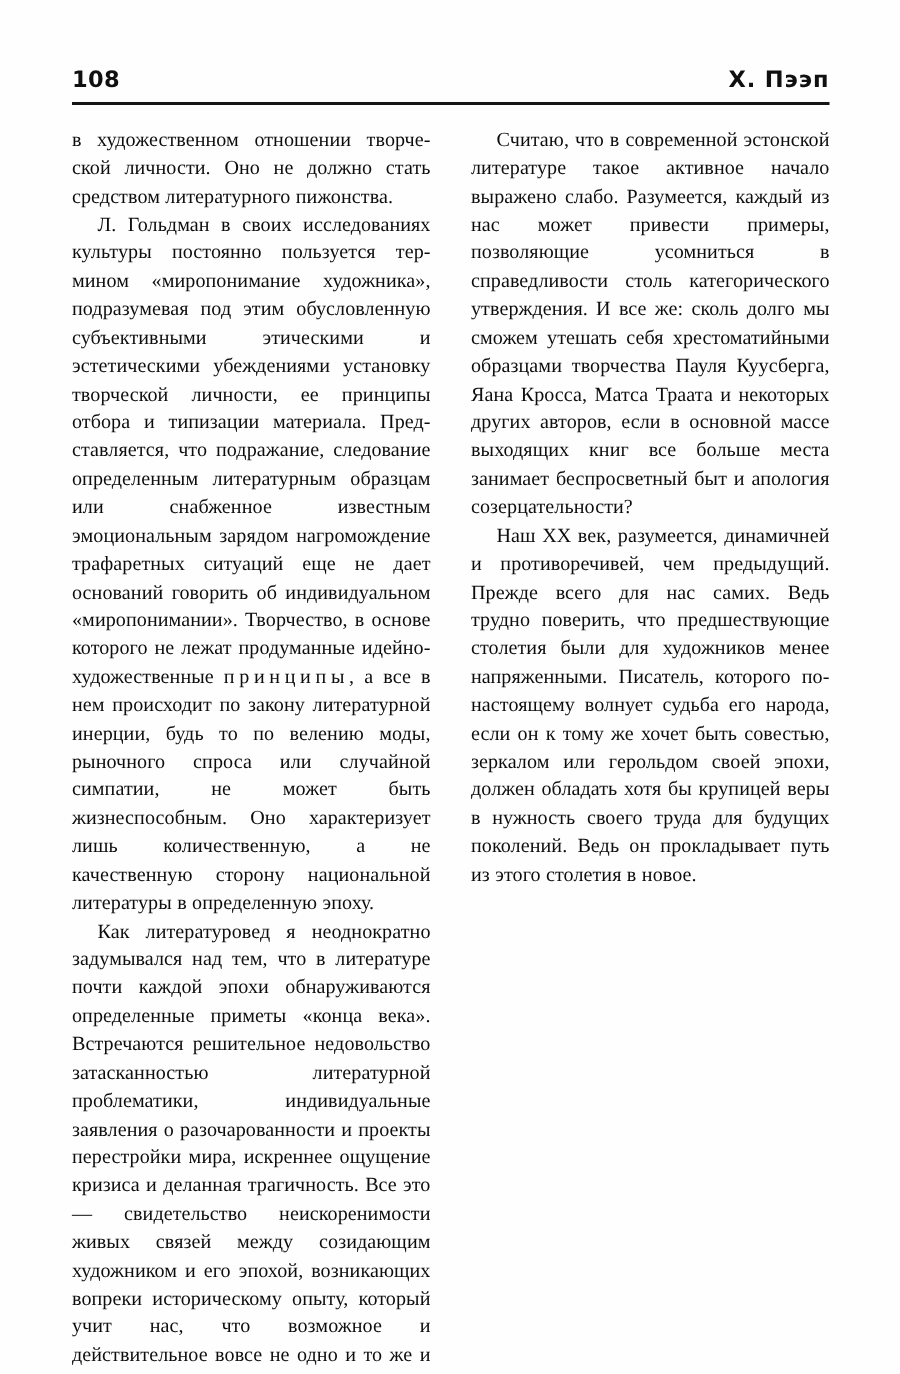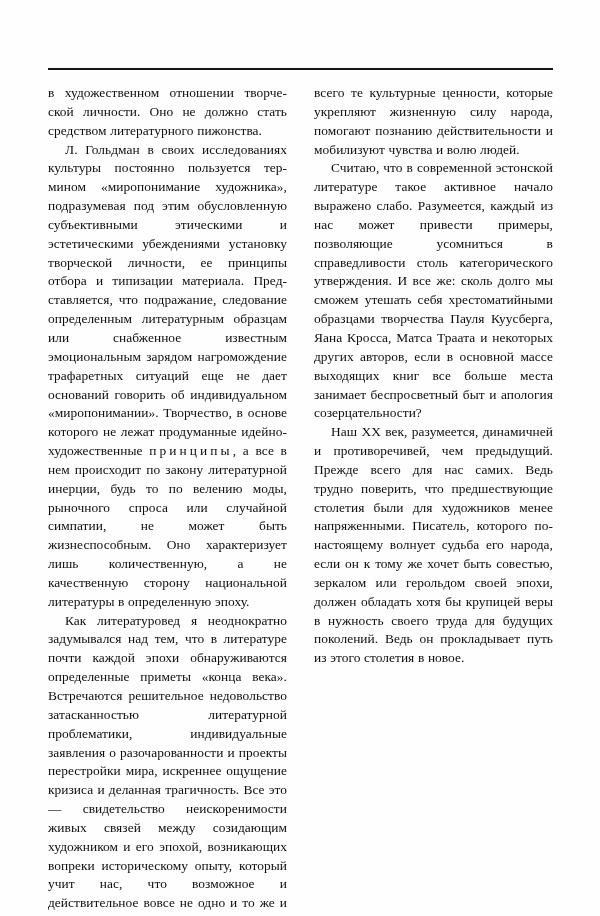--- a/index.html
+++ b/index.html
@@ -83,32 +83,35 @@
   }
   .spaced {
     letter-spacing: 3.1px;
   }
 </style>
 </head>
 <body>
 
 <div class="page">
 
+  <div class="running-head">
+    <span class="folio">108</span>
+    <span class="author-name">X. Пээп</span>
+  </div>
 
   <div class="head-rule"></div>
 
   <div class="body-area">
 
     <div class="column">
       <p>в художественном отношении творче­ской личности. Оно не  должно стать средством литературного пижонства.</p>
       <p class="indented"><span>Л. Гольдман в своих исследованиях культуры постоянно пользуется  тер­мином «миропонимание  художника», подразумевая под  этим  обусловлен­ную  субъективными  этическими  и эстетическими убеждениями установ­ку творческой личности, ее принципы отбора и типизации материала. Пред­ставляется, что подражание, следова­ние определенным литературным об­разцам или  снабженное  известным эмоциональным зарядом нагроможде­ние трафаретных  ситуаций  еще не дает оснований говорить об индивиду­альном «миропонимании». Творчество, в основе которого не  лежат  проду­манные  идейно-художественные </span><span class="spaced">принципы</span><span>, а все в нем происходит по закону литературной инерции, будь то по велению моды, рыночного спро­са или случайной симпатии, не может быть жизнеспособным. Оно характе­ризует лишь  количественную, а не качественную сторону  национальной литературы в определенную эпоху.</span></p>
       <p class="indented last-line-left">Как литературовед  я неоднократно задумывался над тем, что в литерату­ре почти каждой эпохи обнаружива­ются определенные  приметы «конца века». Встречаются  решительное не­довольство  затасканностью  литера­турной проблематики,  индивидуаль­ные заявления о разочарованности и проекты перестройки мира, искреннее ощущение кризиса и  деланная  тра­гичность. Все это — свидетельство неискоренимости живых связей меж­ду созидающим  художником  и его эпохой, возникающих  вопреки исто­рическому опыту, который  учит нас, что возможное и действительное вов­се не одно и то же и что пока ни од­ному из живших на Земле поколений не удалось довести до конца художе­ственное  самопознание  и  развитие человечества. В беспрестанной  смене отдельных индивидов, течений и груп­пировок сохраняются на века прежде</p>
     </div>
 
     <div class="column">
-      <p>всего те культурные ценности,  кото­рые укрепляют жизненную силу на­рода, помогают познанию действитель­ности и мобилизуют чувства и волю людей.</p>
       <p class="indented">Считаю, что в современной  эстон­ской литературе такое  активное на­чало  выражено  слабо.  Разумеется, каждый из нас может привести при­меры,  позволяющие  усомниться  в справедливости столь категорического утверждения. И все же: сколь  долго мы сможем утешать себя  хрестома­тийными образцами творчества Пау­ля Куусберга,  Яана  Кросса,  Матса Траата и некоторых других  авторов, если в  основной  массе  выходящих книг все больше места занимает бес­просветный быт и апология созерца­тельности?</p>
       <p class="indented last-line-left">Наш XX век, разумеется, динамич­ней и противоречивей, чем предыду­щий. Прежде всего  для нас  самих. Ведь трудно поверить, что предшест­вующие столетия были для художни­ков менее напряженными.  Писатель, которого по-настоящему волнует судь­ба его народа, если он к тому же хо­чет быть совестью, зеркалом  или ге­рольдом своей эпохи,  должен обла­дать хотя бы крупицей  веры в нуж­ность своего труда для  будущих по­колений. Ведь он прокладывает путь из этого столетия в новое.</p>
     </div>
 
   </div>
 
 </div>
 
 </body></html>

